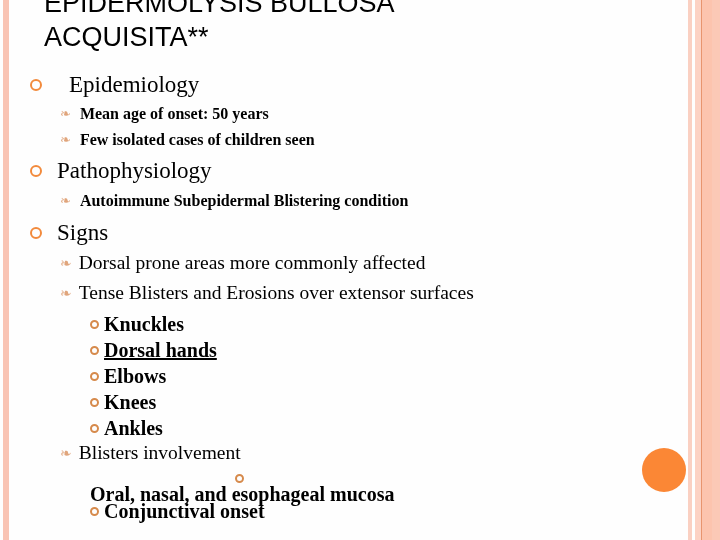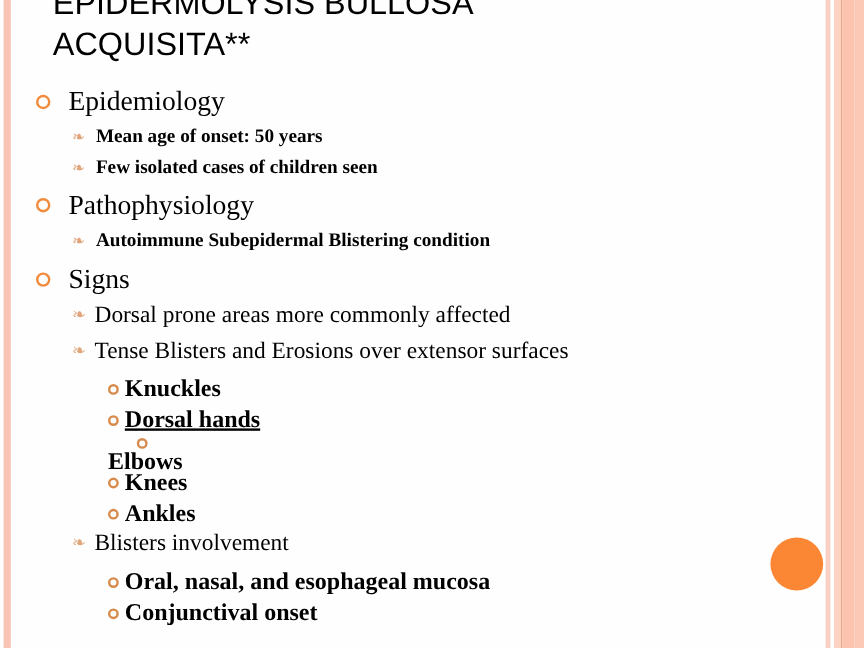--- a/index.html
+++ b/index.html
@@ -40,21 +40,21 @@
   <div class="rb4"></div>
   <div class="rb5"></div>
 </div>
 <div class="orange-circle"></div>
 
 <h1 class="title">
   <span>EPIDERMOLYSIS BULLOSA</span><br>
   <span>ACQUISITA**</span>
 </h1>
 
-<div class="row l1" style="left:30px; top:72px;">
+<div class="row l1" style="left:30px; top:72px;gap:12px;">
   <span class="bullet"></span>
   <span>Epidemiology</span>
 </div>
 <div class="row l2" style="left:60px; top:105px;">
   <span class="bullet">❧</span>
   <span>Mean age of onset: 50 years</span>
 </div>
 <div class="row l2" style="left:60px; top:131px;">
   <span class="bullet">❧</span>
   <span>Few isolated cases of children seen</span>
@@ -82,36 +82,36 @@
   <span>Tense Blisters and Erosions over extensor surfaces</span>
 </div>
 <div class="row l3" style="left:90px; top:313px;">
   <span class="bullet"></span>
   <span>Knuckles</span>
 </div>
 <div class="row l3" style="left:90px; top:339px;text-decoration:underline;">
   <span class="bullet"></span>
   <span>Dorsal hands</span>
 </div>
-<div class="row l3" style="left:90px; top:365px;flex-direction:column;">
+<div class="row l3" style="left:90px; top:365px;">
   <span class="bullet"></span>
   <span>Elbows</span>
 </div>
 <div class="row l3" style="left:90px; top:391px;justify-content:center;">
   <span class="bullet"></span>
   <span>Knees</span>
 </div>
 <div class="row l3" style="left:90px; top:417px;">
   <span class="bullet"></span>
   <span>Ankles</span>
 </div>
 <div class="row l2big" style="left:60px; top:442px;">
   <span class="bullet">❧</span>
   <span>Blisters involvement</span>
 </div>
-<div class="row l3" style="left:90px; top:474px;">
+<div class="row l3" style="left:90px; top:474px;flex-direction:column;">
   <span class="bullet"></span>
   <span>Oral, nasal, and esophageal mucosa</span>
 </div>
 <div class="row l3" style="left:90px; top:500px;">
   <span class="bullet"></span>
   <span>Conjunctival onset</span>
 </div>
 
 </body></html>

